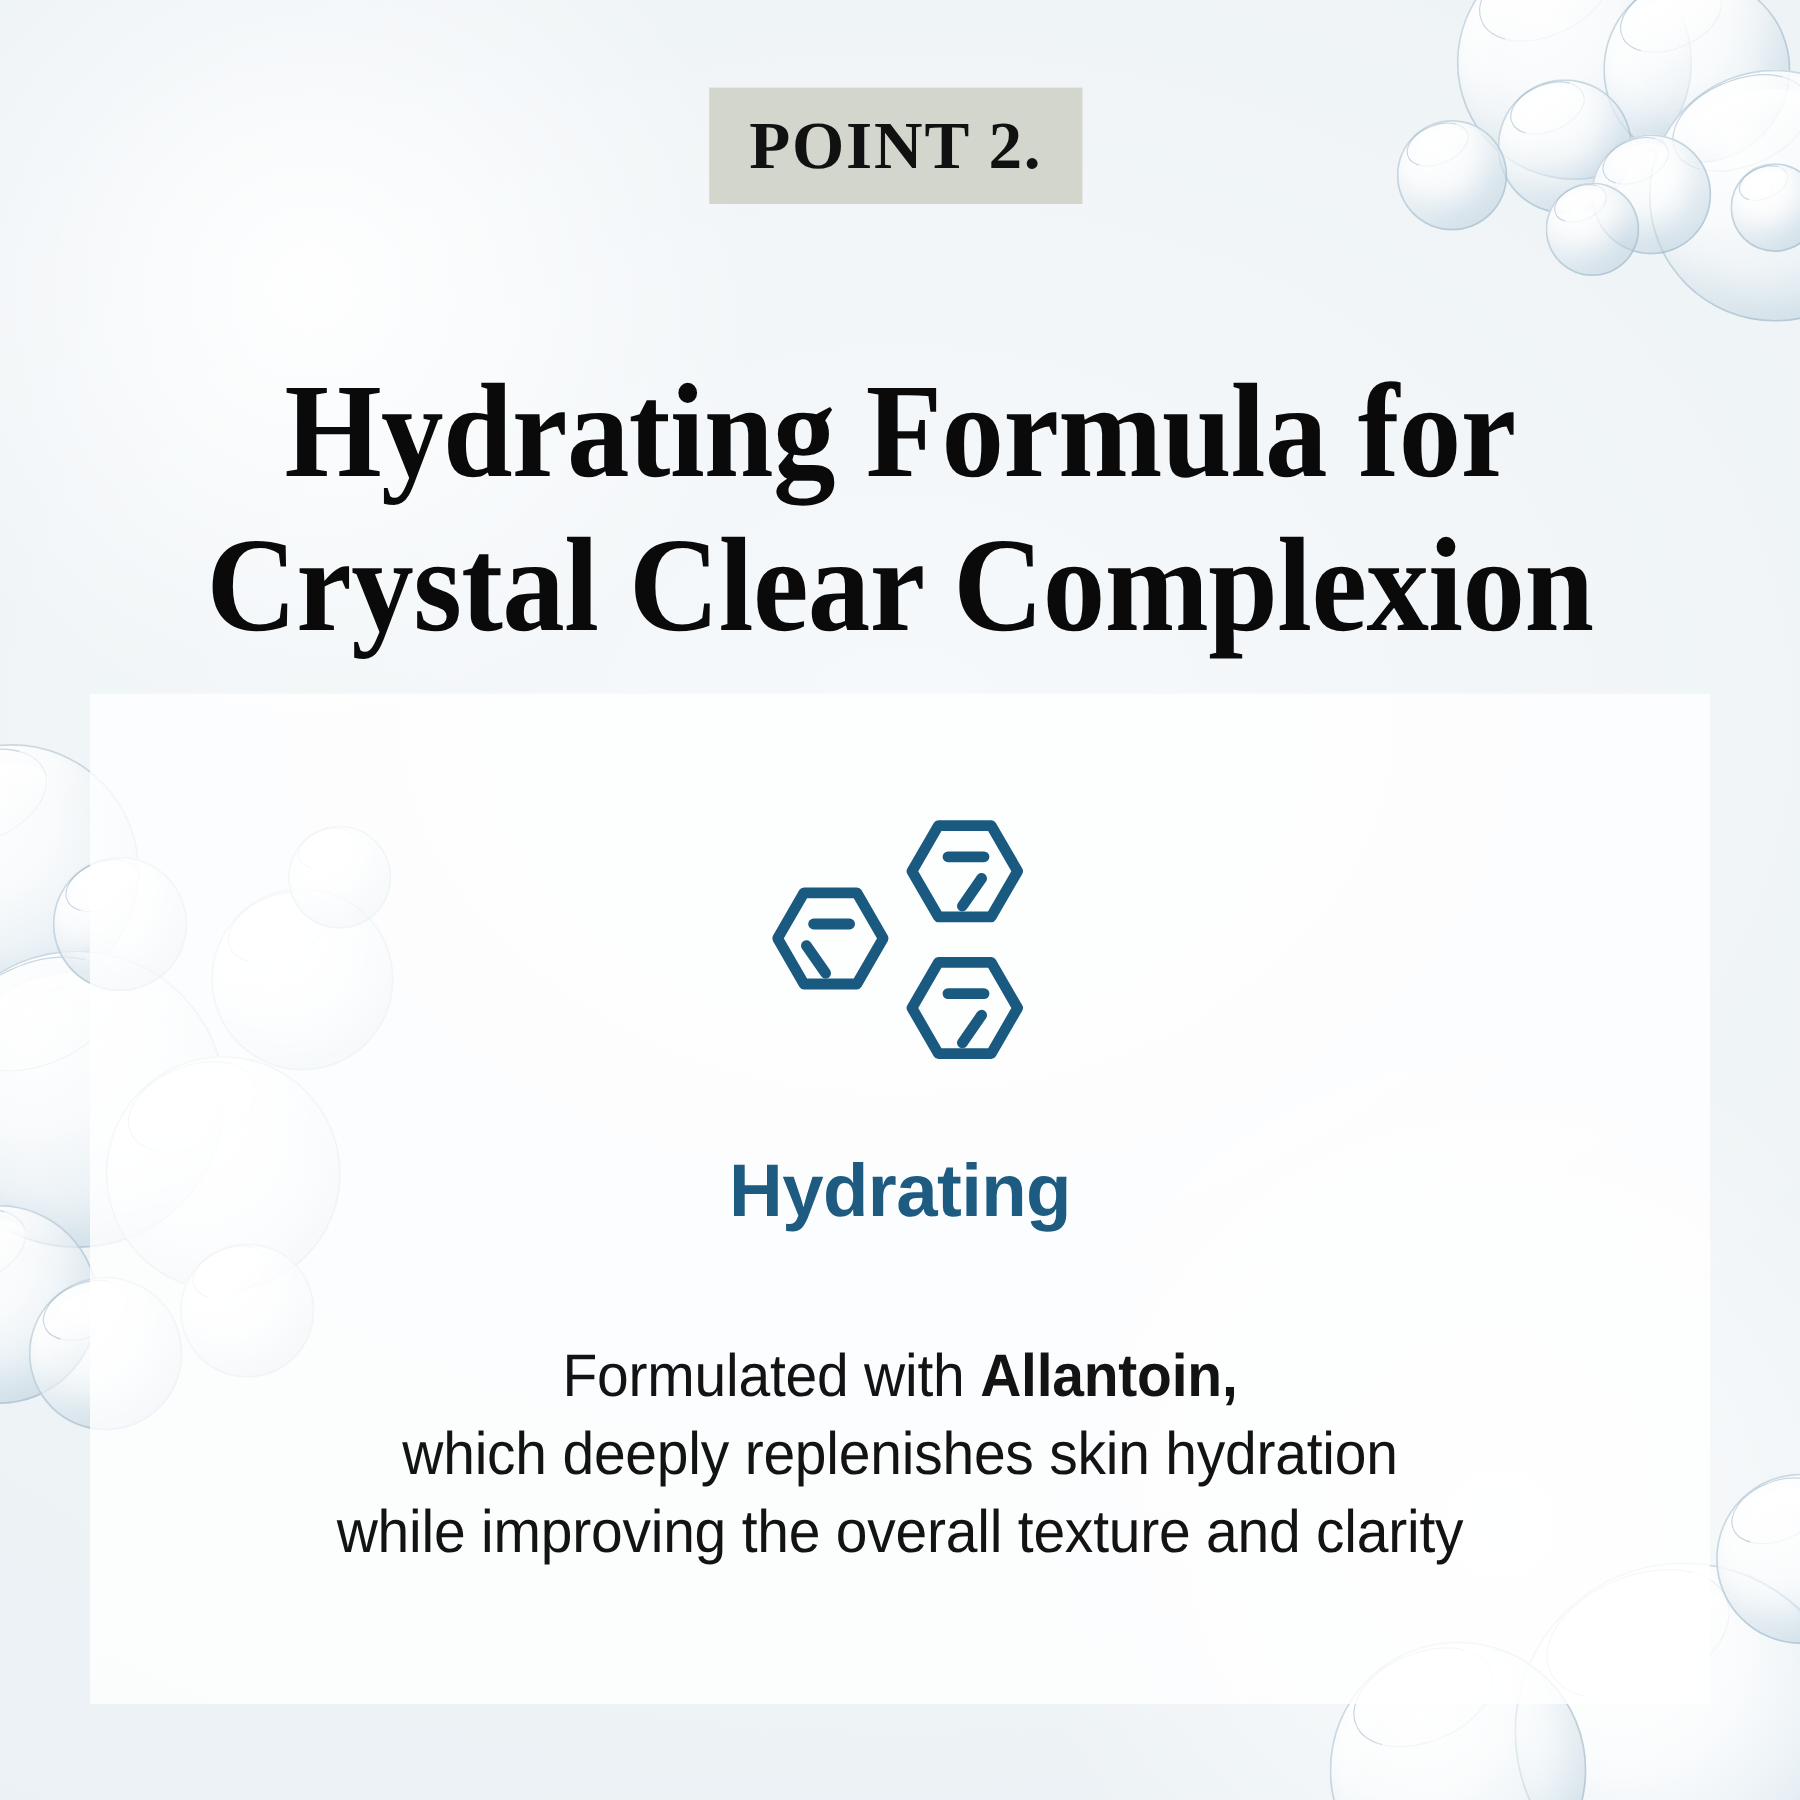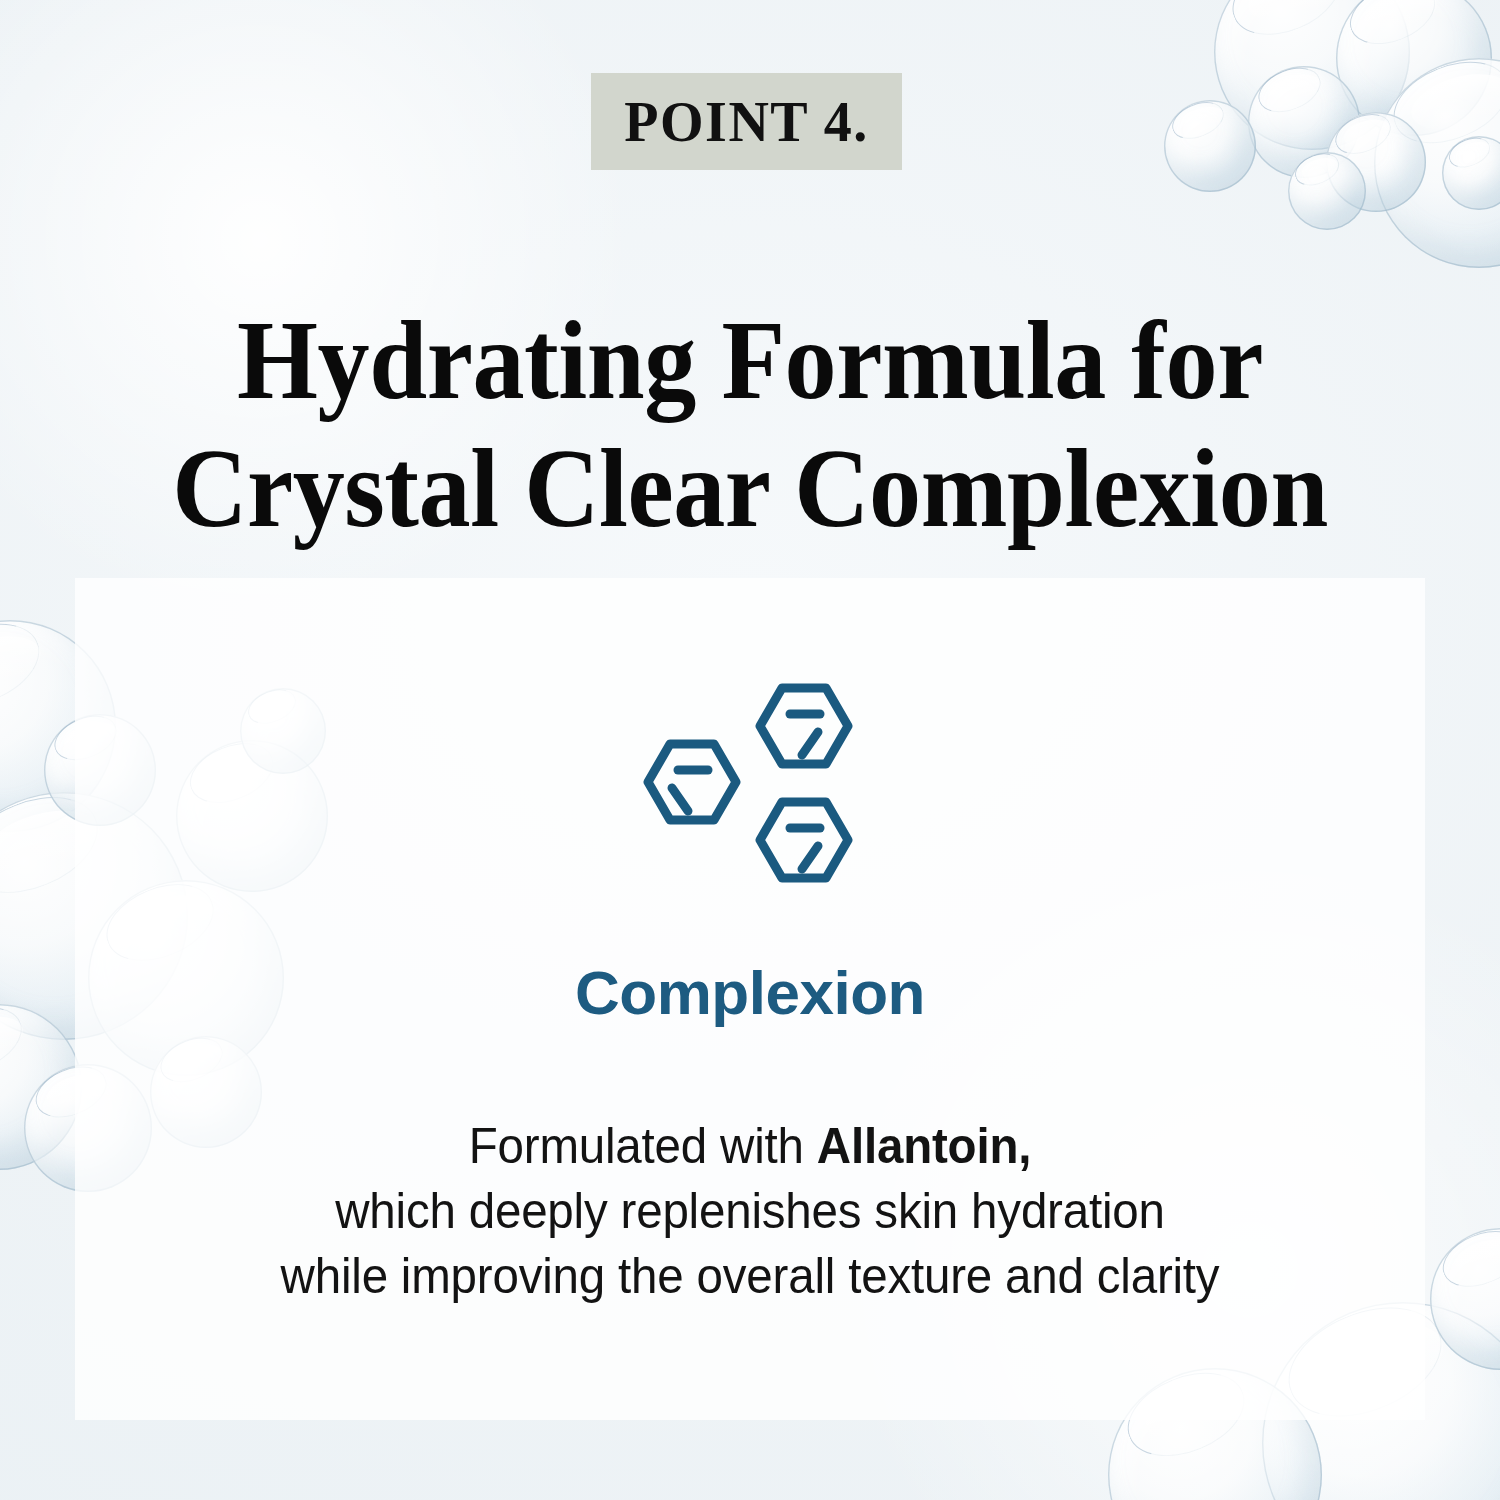--- a/index.html
+++ b/index.html
@@ -229,21 +229,21 @@
     <div class="bubble b-l7"></div>
     <div class="bubble b-l8"></div>
     <div class="bubble b-l9"></div>
 
     <div class="bubble b-br1"></div>
     <div class="bubble b-br2"></div>
     <div class="bubble b-br3"></div>
   </div>
 
   <div class="badge">
-    <span class="badge-label">POINT 4.</span>
+    <span class="badge-label">POINT 2.</span>
   </div>
 
   <h1 class="headline">
     <span class="headline-line">Hydrating Formula for</span>
     <span class="headline-line">Crystal Clear Complexion</span>
   </h1>
 
   <div class="card"></div>
 
   <div class="hex-icon">
@@ -258,21 +258,21 @@
         <line x1="168" y1="42" x2="198" y2="42"></line>
         <line x1="196" y1="60" x2="180" y2="83"></line>
 
         <polygon points="160,130 204,130 226,168 204,206 160,206 138,168"></polygon>
         <line x1="168" y1="156" x2="198" y2="156"></line>
         <line x1="196" y1="174" x2="180" y2="197"></line>
       </g>
     </svg>
   </div>
 
-  <div class="ingredient">Complexion</div>
+  <div class="ingredient">Hydrating</div>
 
   <div class="body-copy">
     <span class="body-line"><span>Formulated with </span><span class="body-strong">Allantoin,</span></span>
     <span class="body-line">which deeply replenishes skin hydration</span>
     <span class="body-line">while improving the overall texture and clarity</span>
   </div>
 
 </div>
 
 </body></html>

